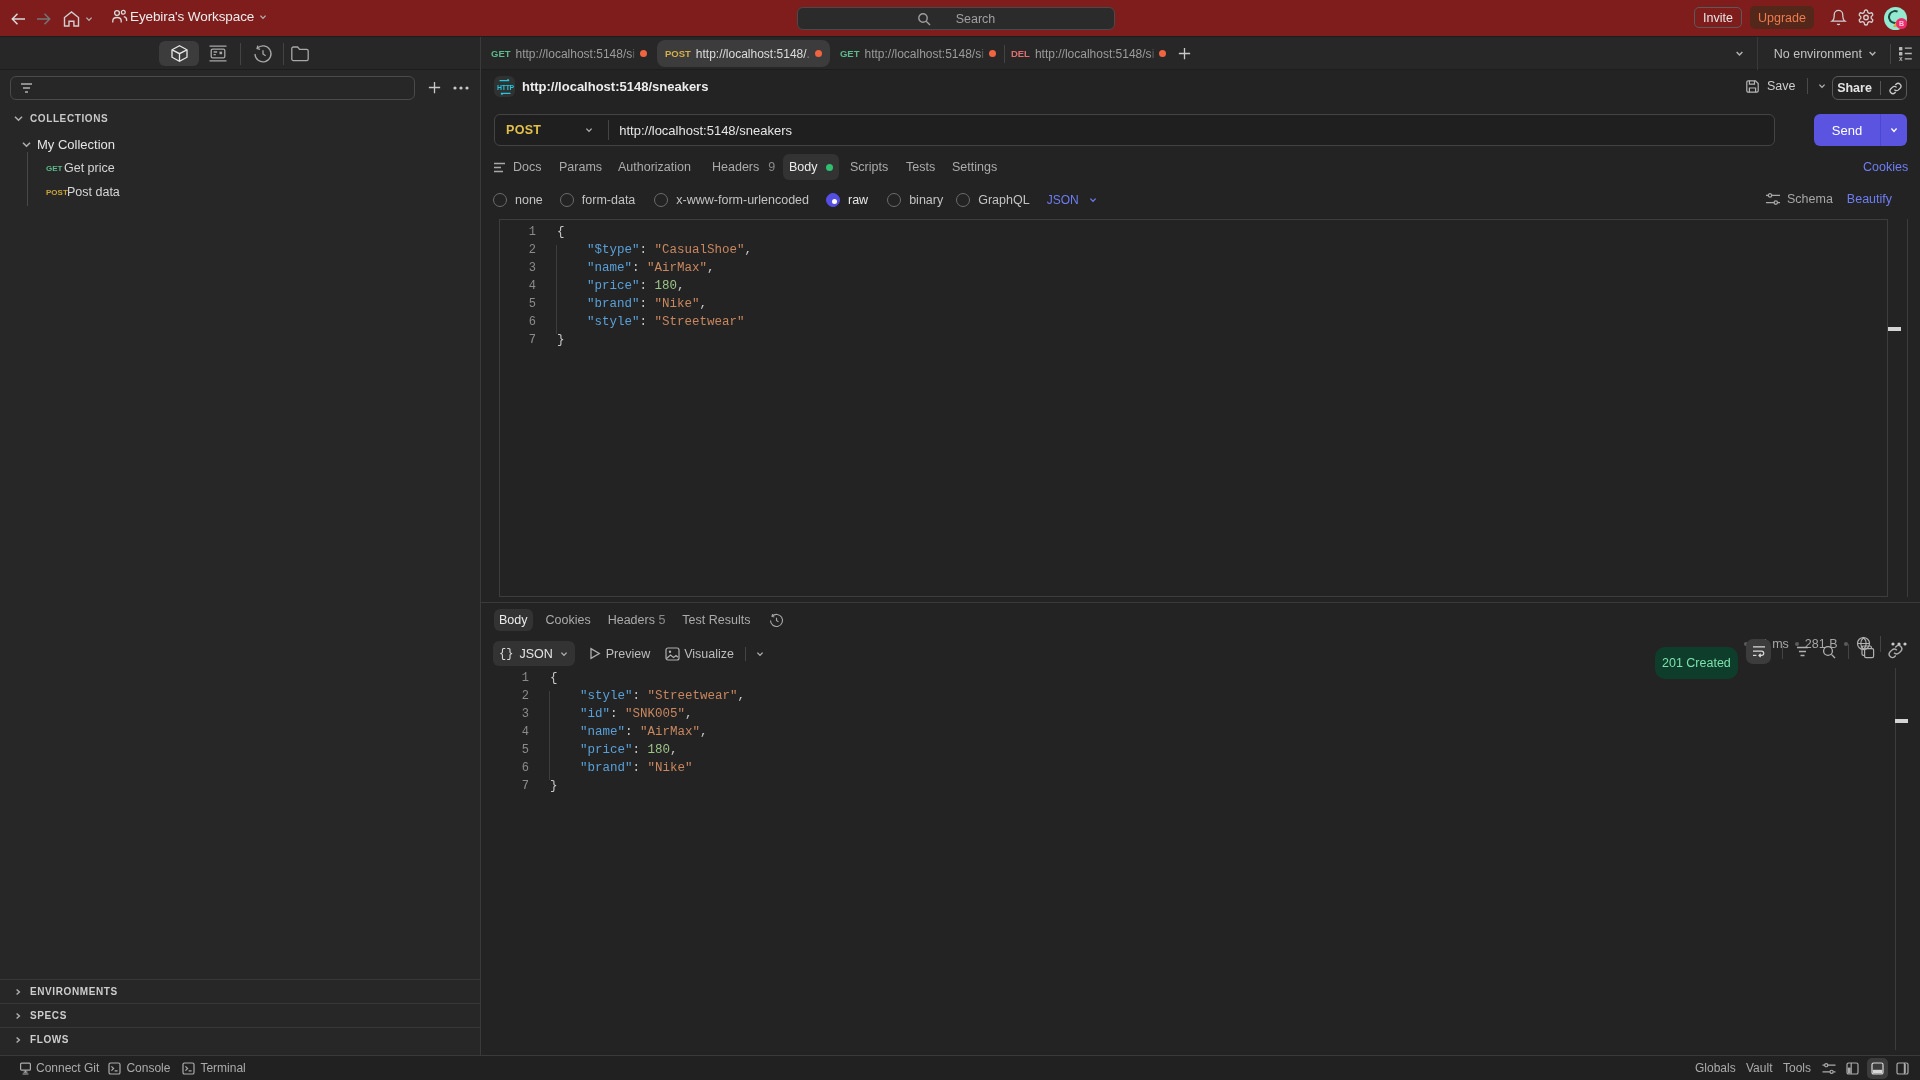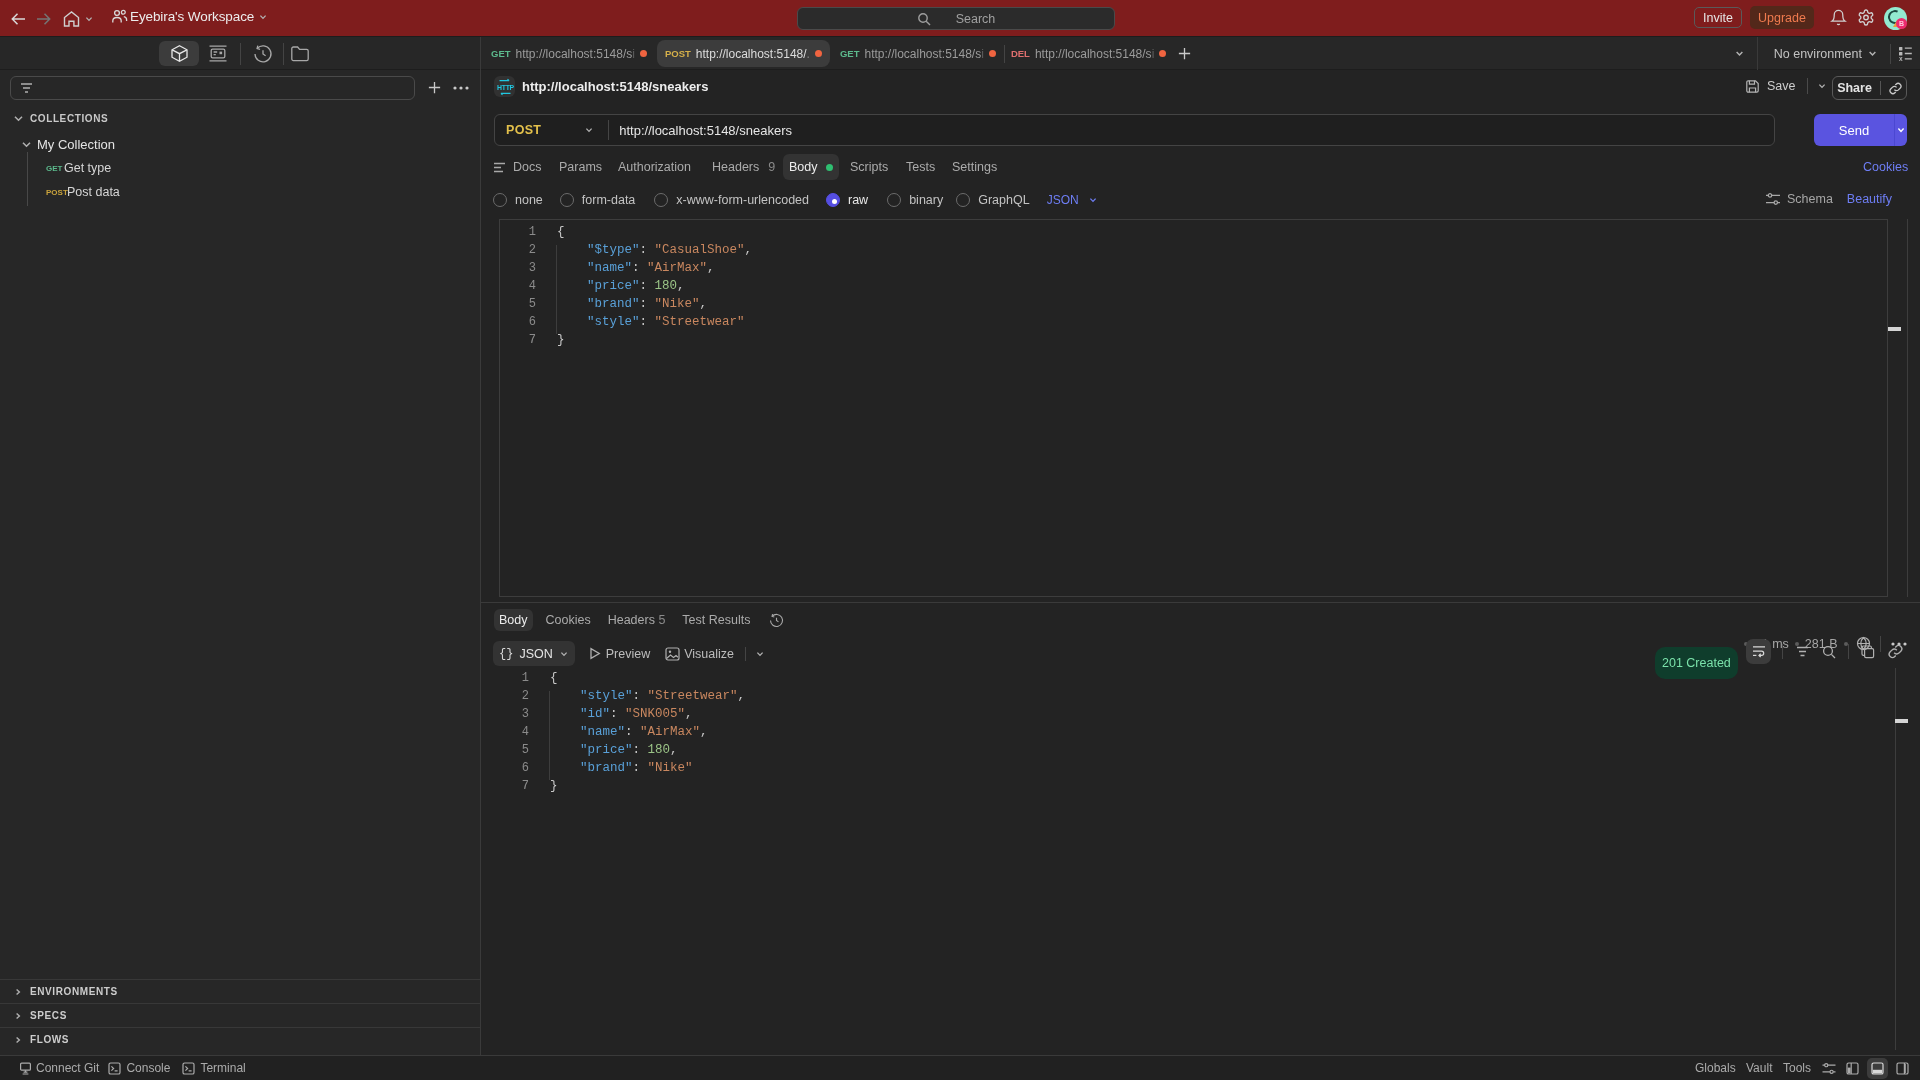--- a/index.html
+++ b/index.html
@@ -215,21 +215,21 @@
     </div>
     <div id="mycoll">
       <svg width="11" height="11" viewBox="0 0 10 10" fill="none" stroke="#b0b0b0" stroke-width="1.4">
           <path d="M1.8 3.4 5 6.6l3.2-3.2"></path>
         </svg>
       <span>My Collection</span>
     </div>
     <div id="treeline"></div>
     <div class="sideitem" style="left:46px; top:91px;">
         <span class="mlab m-get" style="width:18px;">GET</span>
-        <span>Get type</span>
+        <span>Get price</span>
       </div>
     <div class="sideitem" style="left:46px; top:115px;">
         <span class="mlab m-post" style="width:21px;">POST</span>
         <span>Post data</span>
       </div>
     <div class="botsec" style="top:909px;">
       <svg width="10" height="10" viewBox="0 0 10 10" fill="none" stroke="#b0b0b0" stroke-width="1.4">
           <path d="M3.6 2.4 6.4 5 3.6 7.6"></path>
         </svg>
       <span>ENVIRONMENTS</span>
@@ -279,21 +279,21 @@
     </div>
     <div id="urlbar">
       <span style="color:#e3c04b; font-weight:bold; font-size:12.5px; letter-spacing:.3px; margin-left:11px;">POST</span>
       <svg style="margin-left:43px;" width="10" height="10" viewBox="0 0 10 10" fill="none" stroke="#b3b3b3" stroke-width="1.3">
           <path d="M2.4 3.6 5 6.4l2.6-2.8"></path>
         </svg>
       <div class="vdiv" style="height:20px; background:#454545; margin-left:14px;"></div>
       <span style="color:#e6e6e6; font-size:13px; margin-left:10px;">http://localhost:5148/sneakers</span>
     </div>
     <div id="sendbtn">
-      <div style="width:81px; display:flex; align-items:center; justify-content:center; border-right:1px solid #4b47d2; font-size:13px;">Send</div>
+      <div style="width:67px; display:flex; align-items:center; justify-content:center; border-right:1px solid #4b47d2; font-size:13px;">Send</div>
       <div style="flex:1; display:flex; align-items:center; justify-content:center;">
           <svg width="10" height="10" viewBox="0 0 10 10" fill="none" stroke="#fff" stroke-width="1.4">
             <path d="M2.4 3.6 5 6.4l2.6-2.8"></path>
           </svg>
         </div>
     </div>
     <div class="abs row" style="left:12px; top:84px; height:26px; width:560px;">
       <div class="reqtab" style="padding-left:0; gap:7px;">
           <svg width="13" height="11" viewBox="0 0 13 11" fill="none" stroke="#a8a8a8" stroke-width="1.3">
             <path d="M1 1.5h11M1 5.5h7M1 9.5h9"></path>

